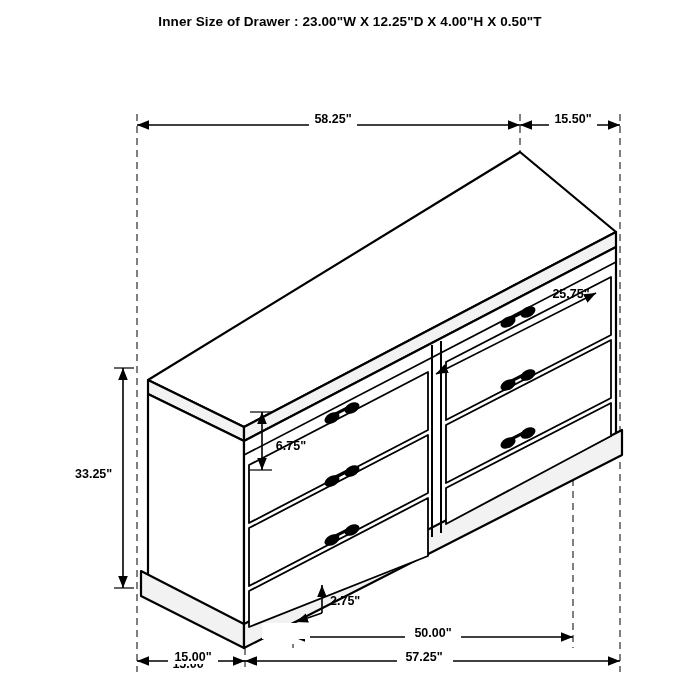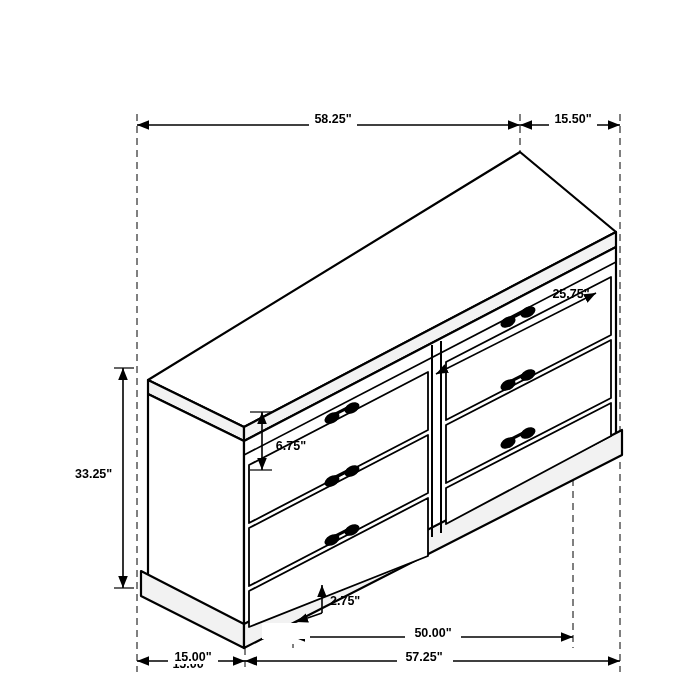--- a/index.html
+++ b/index.html
@@ -42,20 +42,21 @@
     font-size: 12.5px;
     font-weight: bold;
     fill: #000000;
   }
 </style>
 </head>
 <body>
 
 <div id="stage">
 
+  <div id="title">Inner Size of Drawer : 23.00"W X 12.25"D X 4.00"H X 0.50"T</div>
 
   <svg id="drawing" viewBox="0 0 700 700">
 
     <g stroke="#000" stroke-width="1" fill="none" stroke-dasharray="7,5">
       <line x1="137" y1="114" x2="137" y2="672"></line>
       <line x1="245" y1="600" x2="245" y2="672"></line>
       <line x1="520" y1="114" x2="520" y2="160"></line>
       <line x1="620" y1="114" x2="620" y2="672"></line>
       <line x1="573" y1="455" x2="573" y2="648"></line>
       <line x1="293" y1="560" x2="293" y2="648"></line>

